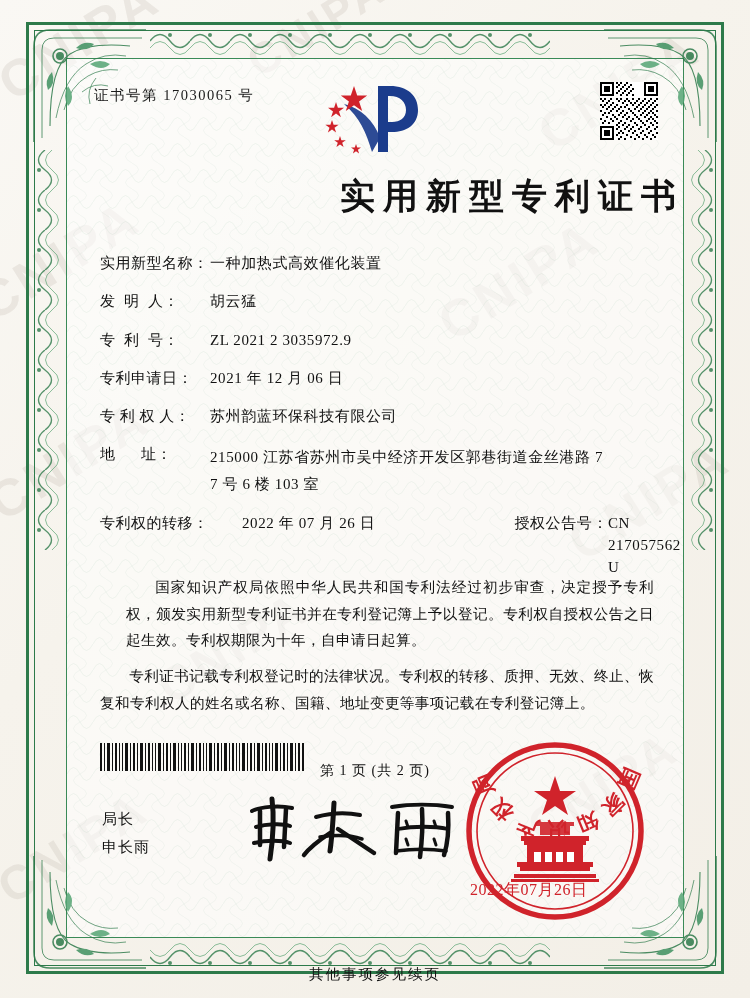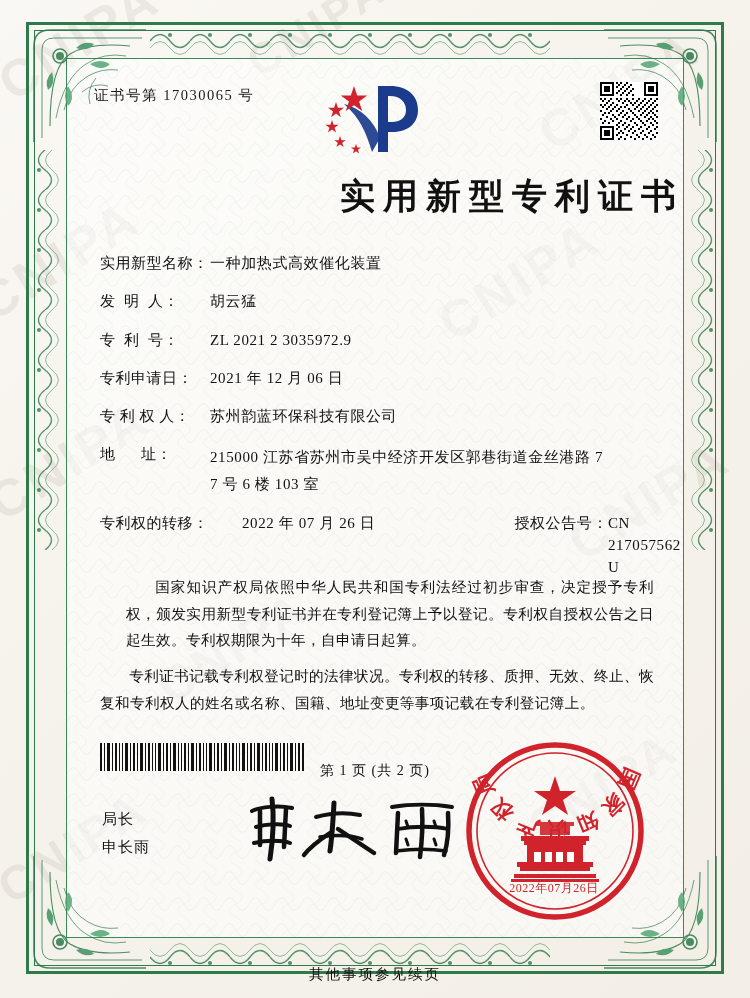--- a/index.html
+++ b/index.html
@@ -218,23 +218,22 @@
     right: 38px;
     top: 682px;
     width: 182px;
     height: 182px;
   }
   .seal-date {
     position: absolute;
     right: 46px;
     top: 822px;
     width: 168px;
-    text-align: center;
     color: #d0232b;
-    font-size: 12px;
+    font-size: 16px;
     letter-spacing: 0.5px;
     font-family: "Liberation Serif", serif;
   }
 
   .page-no {
     position: absolute;
     left: 0; right: 0;
     bottom: 22px;
     text-align: center;
     font-size: 14px;

